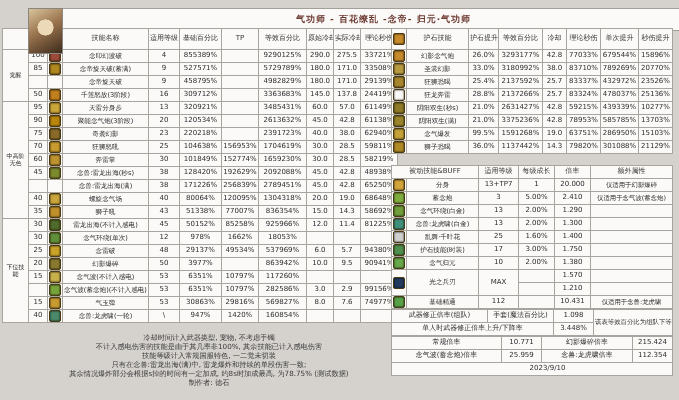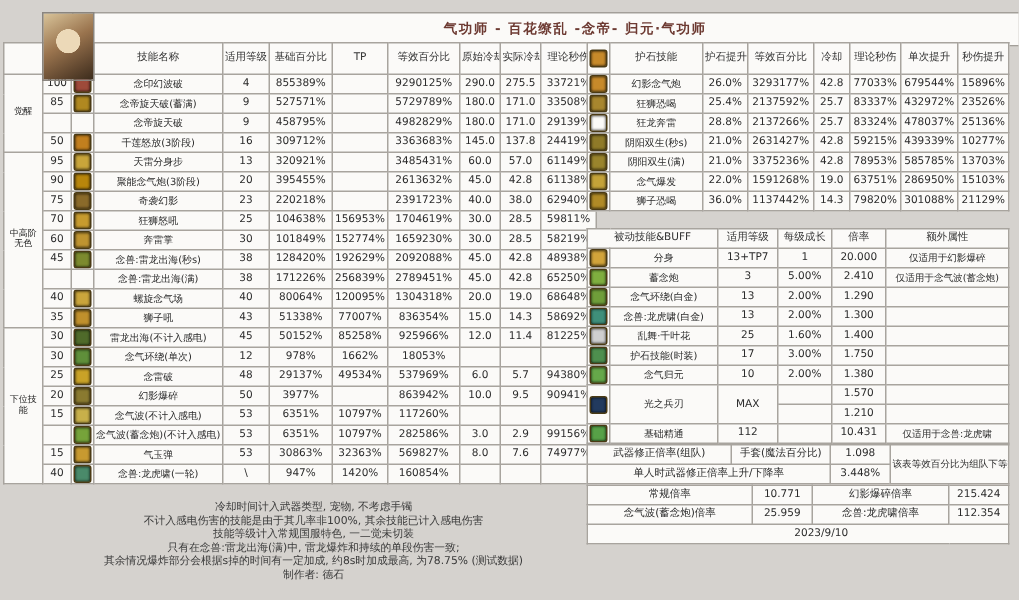--- a/index.html
+++ b/index.html
@@ -134,21 +134,21 @@
           <td>3485431%</td>
           <td>60.0</td>
           <td>57.0</td>
           <td>61149%</td>
         </tr>
         <tr>
           <td>90</td>
           <td class="icell"><span class="sicon" style="background: rgb(184, 134, 11);"></span></td>
           <td class="name">聚能念气炮(3阶段)</td>
           <td>20</td>
-          <td>395455%</td>
+          <td>120534%</td>
           <td></td>
           <td>2613632%</td>
           <td>45.0</td>
           <td>42.8</td>
           <td>61138%</td>
         </tr>
         <tr>
           <td>75</td>
           <td class="icell"><span class="sicon" style="background: rgb(138, 106, 42);"></span></td>
           <td class="name">奇袭幻影</td>
@@ -304,21 +304,21 @@
           <td>3.0</td>
           <td>2.9</td>
           <td>99156%</td>
         </tr>
         <tr>
           <td>15</td>
           <td class="icell"><span class="sicon" style="background: rgb(200, 154, 48);"></span></td>
           <td class="name">气玉弹</td>
           <td>53</td>
           <td>30863%</td>
-          <td>32363%</td>
+          <td>29816%</td>
           <td>569827%</td>
           <td>8.0</td>
           <td>7.6</td>
           <td>74977%</td>
         </tr>
         <tr>
           <td>40</td>
           <td class="icell"><span class="sicon" style="background: rgb(74, 138, 106);"></span></td>
           <td class="name">念兽:龙虎啸(一轮)</td>
           <td>\</td>
@@ -361,20 +361,30 @@
             <td class="icell"><span class="sicon" style="background: rgb(199, 138, 42);"></span></td>
             <td class="name">幻影念气炮</td>
             <td>26.0%</td>
             <td>3293177%</td>
             <td>42.8</td>
             <td>77033%</td>
             <td>679544%</td>
             <td>15896%</td>
           </tr>
           <tr>
+            <td class="icell"><span class="sicon" style="background: rgb(184, 154, 64);"></span></td>
+            <td class="name">圣裳幻影</td>
+            <td>33.0%</td>
+            <td>3180992%</td>
+            <td>38.0</td>
+            <td>83710%</td>
+            <td>789269%</td>
+            <td>20770%</td>
+          </tr>
+          <tr>
             <td class="icell"><span class="sicon" style="background: rgb(168, 134, 46);"></span></td>
             <td class="name">狂狮恐喝</td>
             <td>25.4%</td>
             <td>2137592%</td>
             <td>25.7</td>
             <td>83337%</td>
             <td>432972%</td>
             <td>23526%</td>
           </tr>
           <tr>
@@ -403,21 +413,21 @@
             <td>21.0%</td>
             <td>3375236%</td>
             <td>42.8</td>
             <td>78953%</td>
             <td>585785%</td>
             <td>13703%</td>
           </tr>
           <tr>
             <td class="icell"><span class="sicon" style="background: rgb(196, 162, 56);"></span></td>
             <td class="name">念气爆发</td>
-            <td>22.0%</td>
+            <td>99.5%</td>
             <td>1591268%</td>
             <td>19.0</td>
             <td>63751%</td>
             <td>286950%</td>
             <td>15103%</td>
           </tr>
           <tr>
             <td class="icell"><span class="sicon" style="background: rgb(176, 138, 38);"></span></td>
             <td class="name">狮子恐喝</td>
             <td>36.0%</td>

